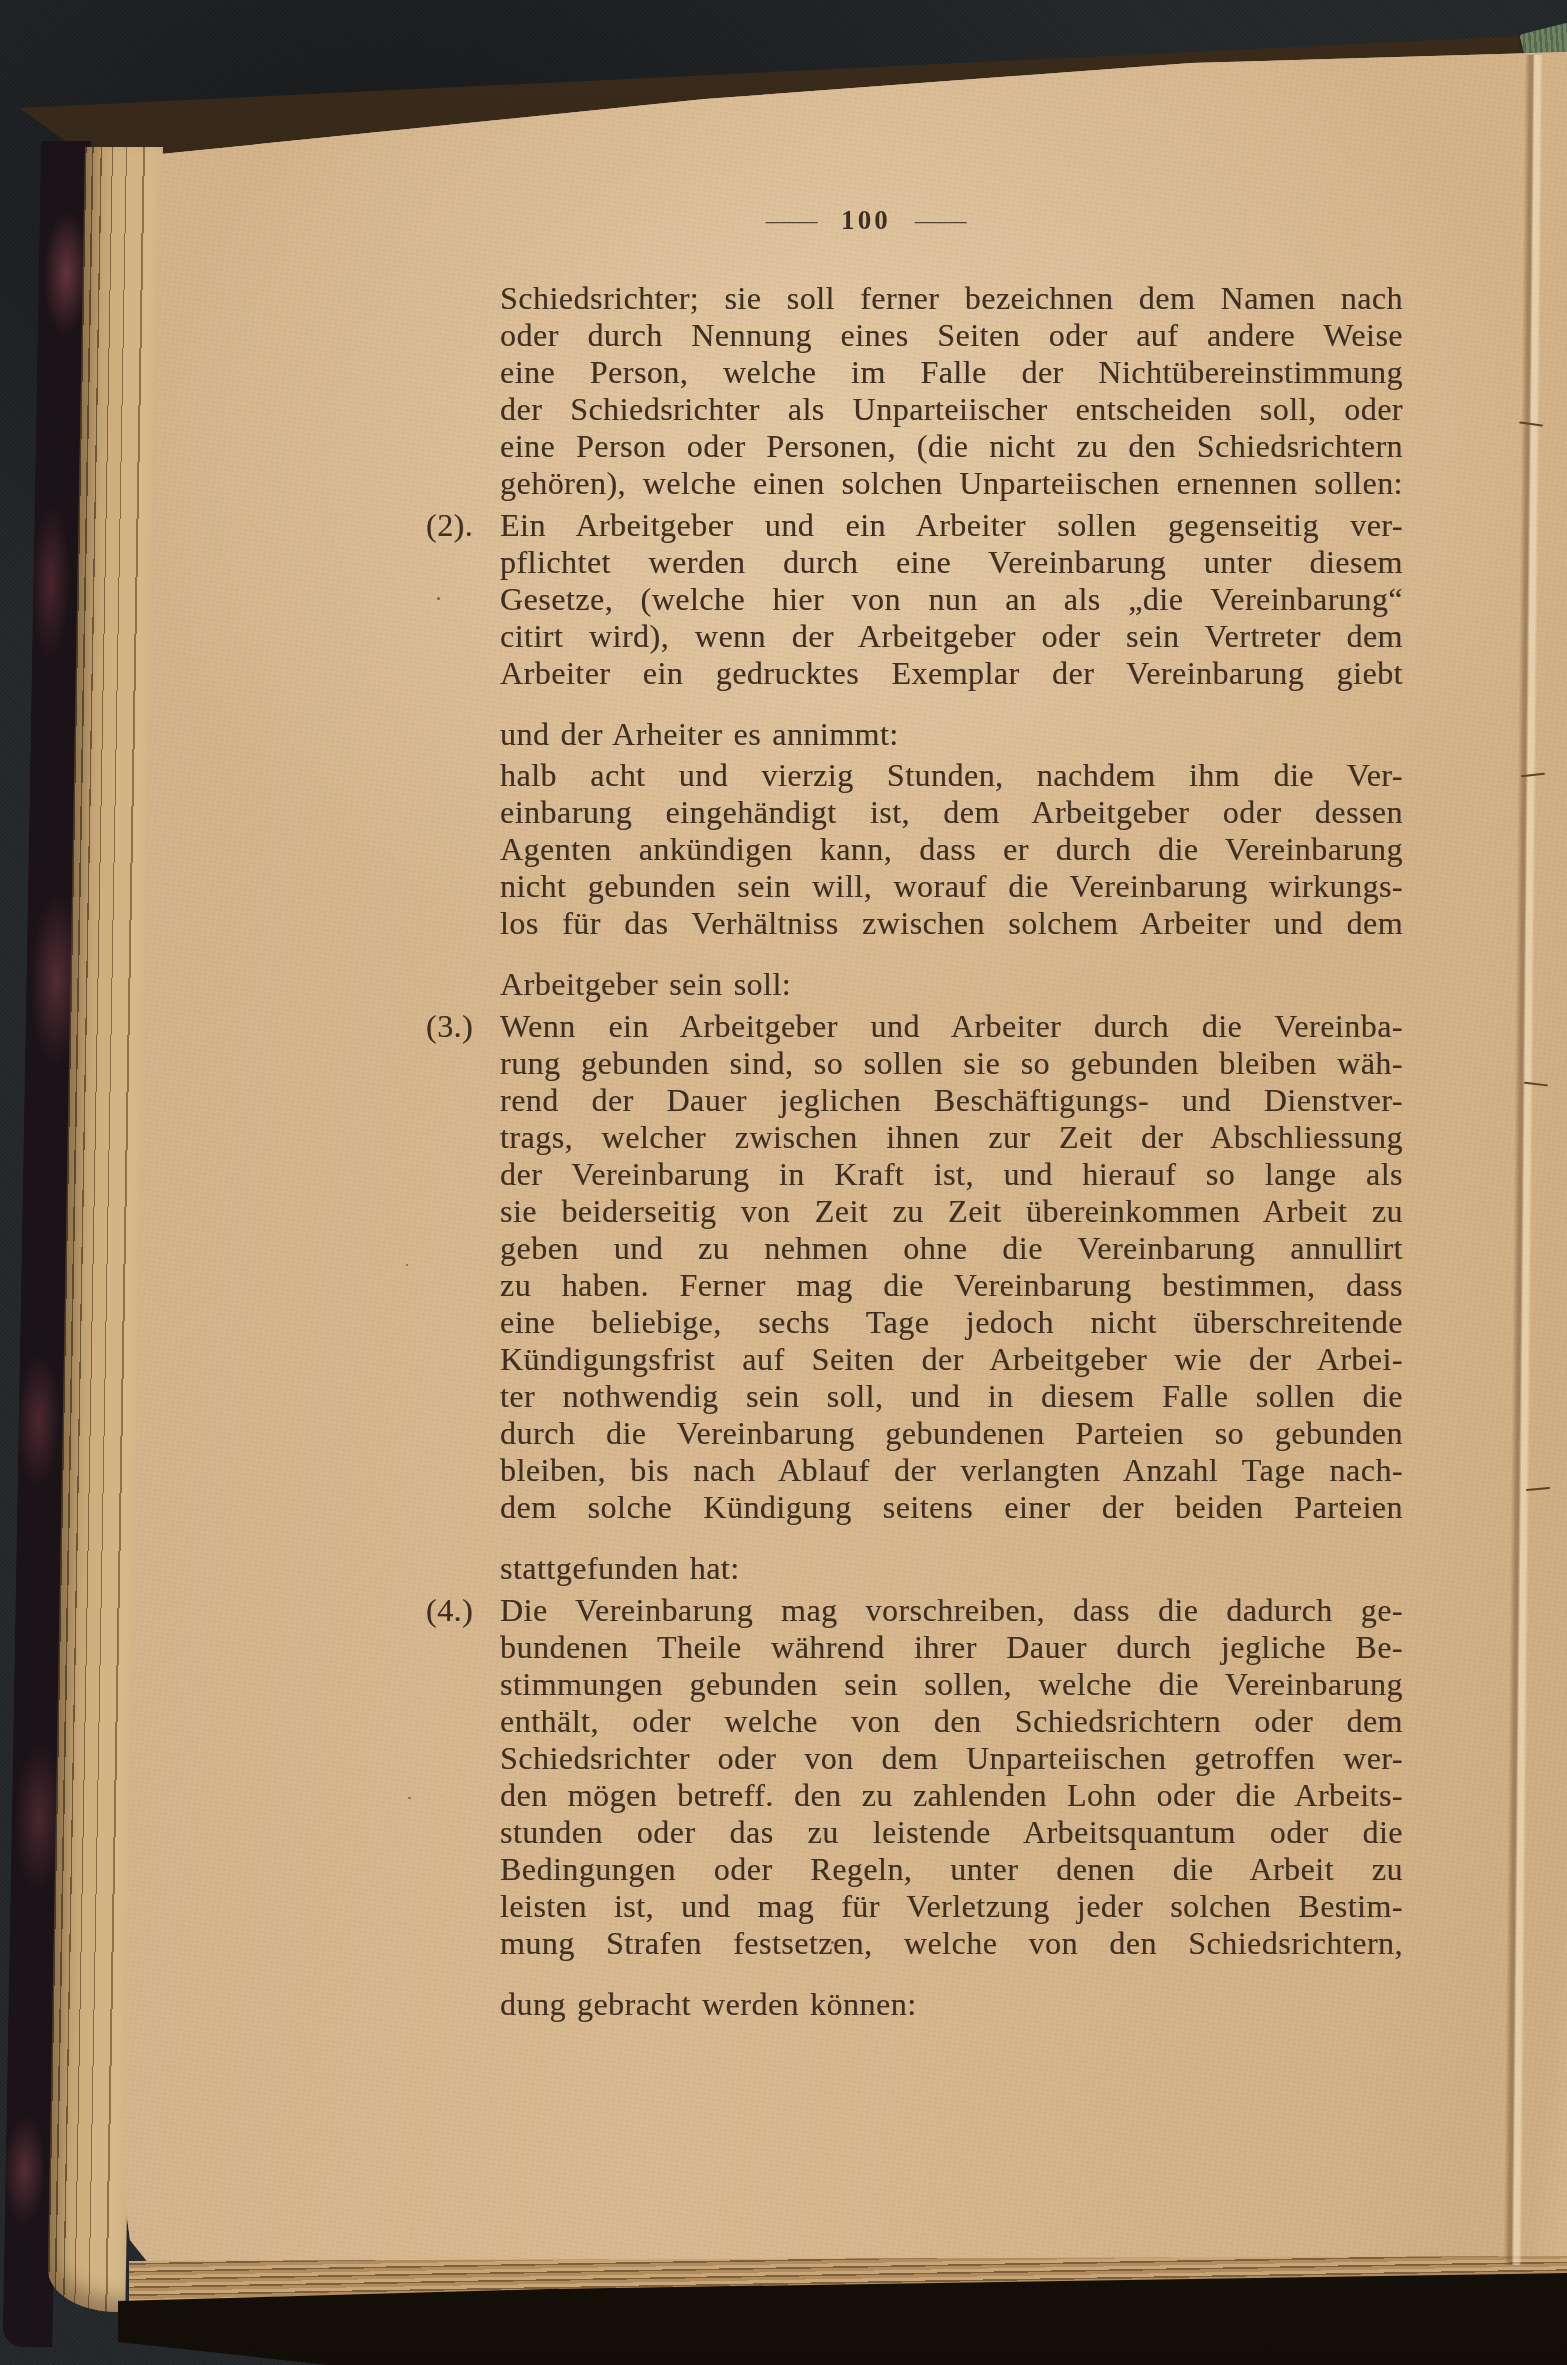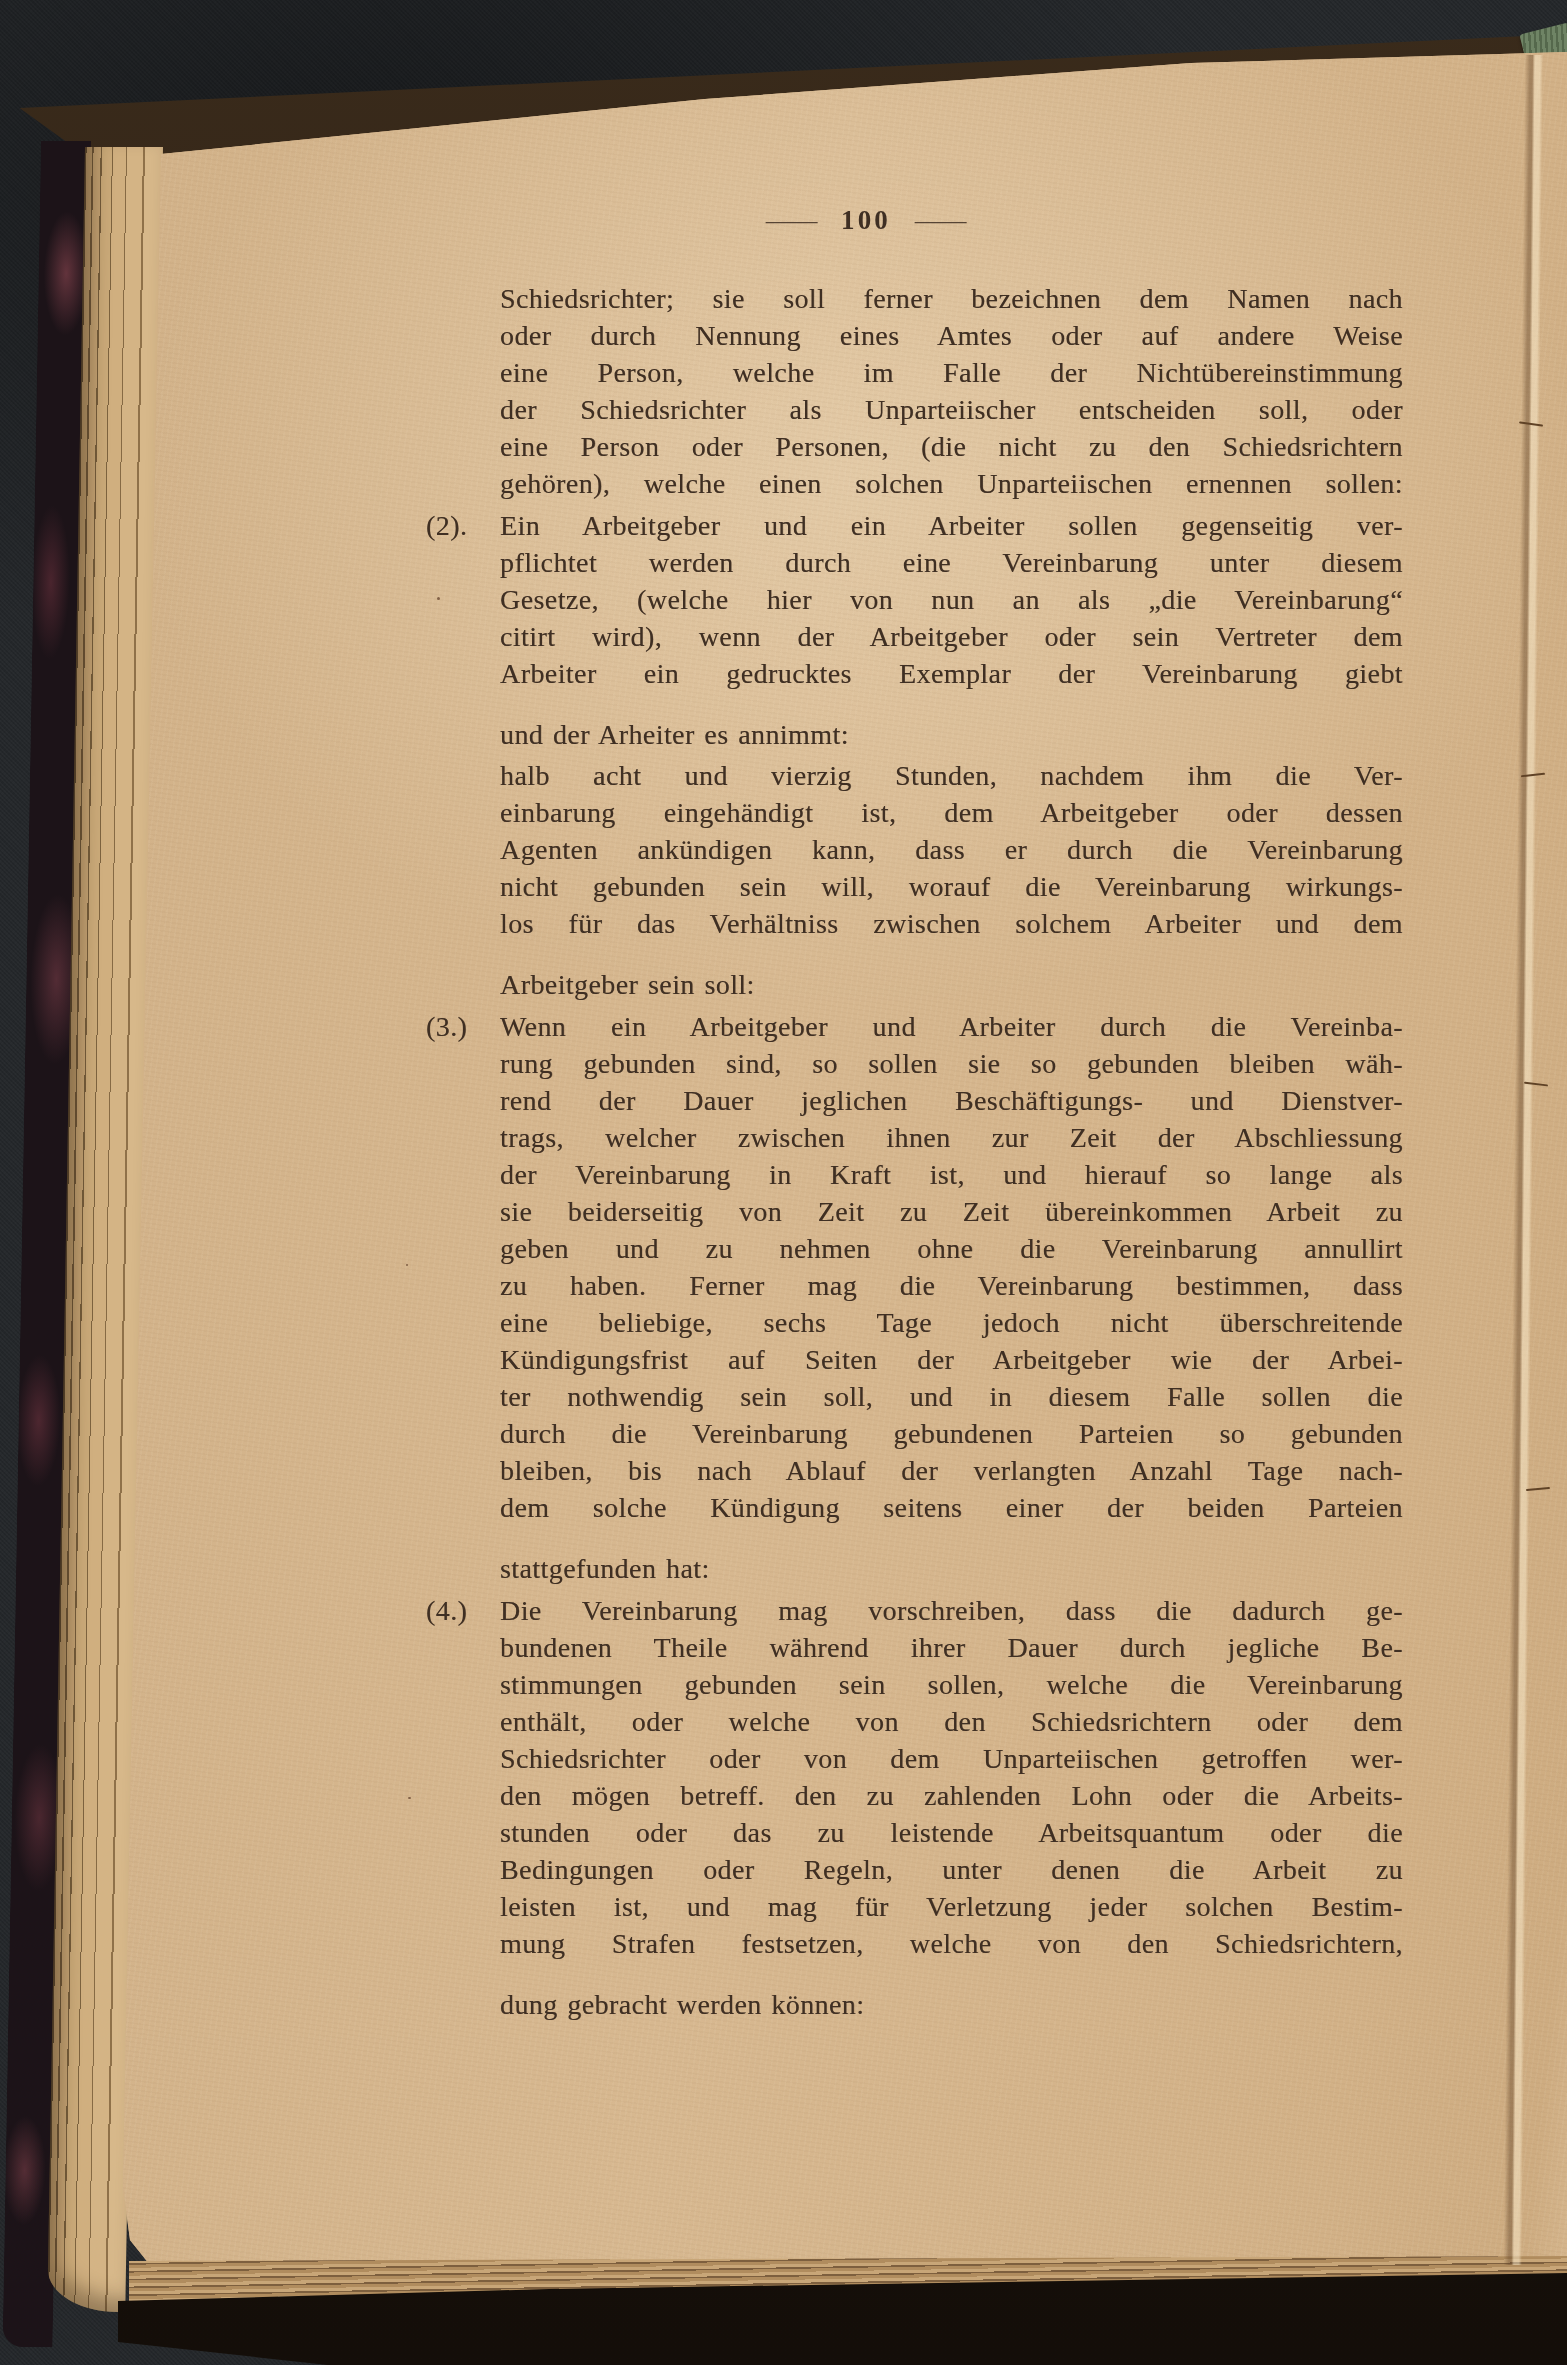--- a/index.html
+++ b/index.html
@@ -83,21 +83,21 @@
     background:linear-gradient(180deg,#3a2a19 0%,#1c120b 26%,var(--board,#140e09) 100%);}
 
   
   .page-header{position:absolute;left:866px;top:202px;transform:translateX(-50%);
     display:flex;align-items:center;gap:36px;color:var(--ink,#3f2f23);
     font-size:27px;line-height:37px;}
   .page-header .dash{display:inline-block;transform:scaleX(1.9);opacity:.85;}
   .page-header .num{letter-spacing:3.1px;font-weight:bold;}
 
   .text-block{position:absolute;left:500px;top:280px;width:903px;
-    color:var(--ink,#3f2f23);font-size:28px;line-height:37px;
+    color:var(--ink,#3f2f23);font-size:32px;line-height:37px;
     word-spacing:.08em;letter-spacing:.015em;
     text-shadow:0.3px 0.4px 0.5px rgba(58,40,26,.45);}
   .para{position:relative;margin-bottom:4.7px;}
   .pnum{position:absolute;left:-74px;top:0;}
   .line{text-align:justify;text-align-last:justify;}
   .line.unj{text-align-last:left;margin-top:24px;}
   .line.ind{text-indent:80px;}
 </style>
 </head>
 <body>
@@ -129,21 +129,21 @@
 
   <div class="page-header">
     <span class="dash">—</span>
     <span class="num">100</span>
     <span class="dash">—</span>
   </div>
 
   <div class="text-block">
       <div class="para">
         <div class="line">Schiedsrichter; sie soll ferner bezeichnen dem Namen nach</div>
-        <div class="line">oder durch Nennung eines Amtes oder auf andere Weise</div>
+        <div class="line">oder durch Nennung eines Seiten oder auf andere Weise</div>
         <div class="line">eine Person, welche im Falle der Nichtübereinstimmung</div>
         <div class="line">der Schiedsrichter als Unparteiischer entscheiden soll, oder</div>
         <div class="line">eine Person oder Personen, (die nicht zu den Schiedsrichtern</div>
         <div class="line">gehören), welche einen solchen Unparteiischen ernennen sollen:</div>
       </div>
       <div class="para">
         <span class="pnum">(2).</span>
         <div class="line">Ein Arbeitgeber und ein Arbeiter sollen gegenseitig ver-</div>
         <div class="line">pflichtet werden durch eine Vereinbarung unter diesem</div>
         <div class="line">Gesetze, (welche hier von nun an als „die Vereinbarung“</div>

